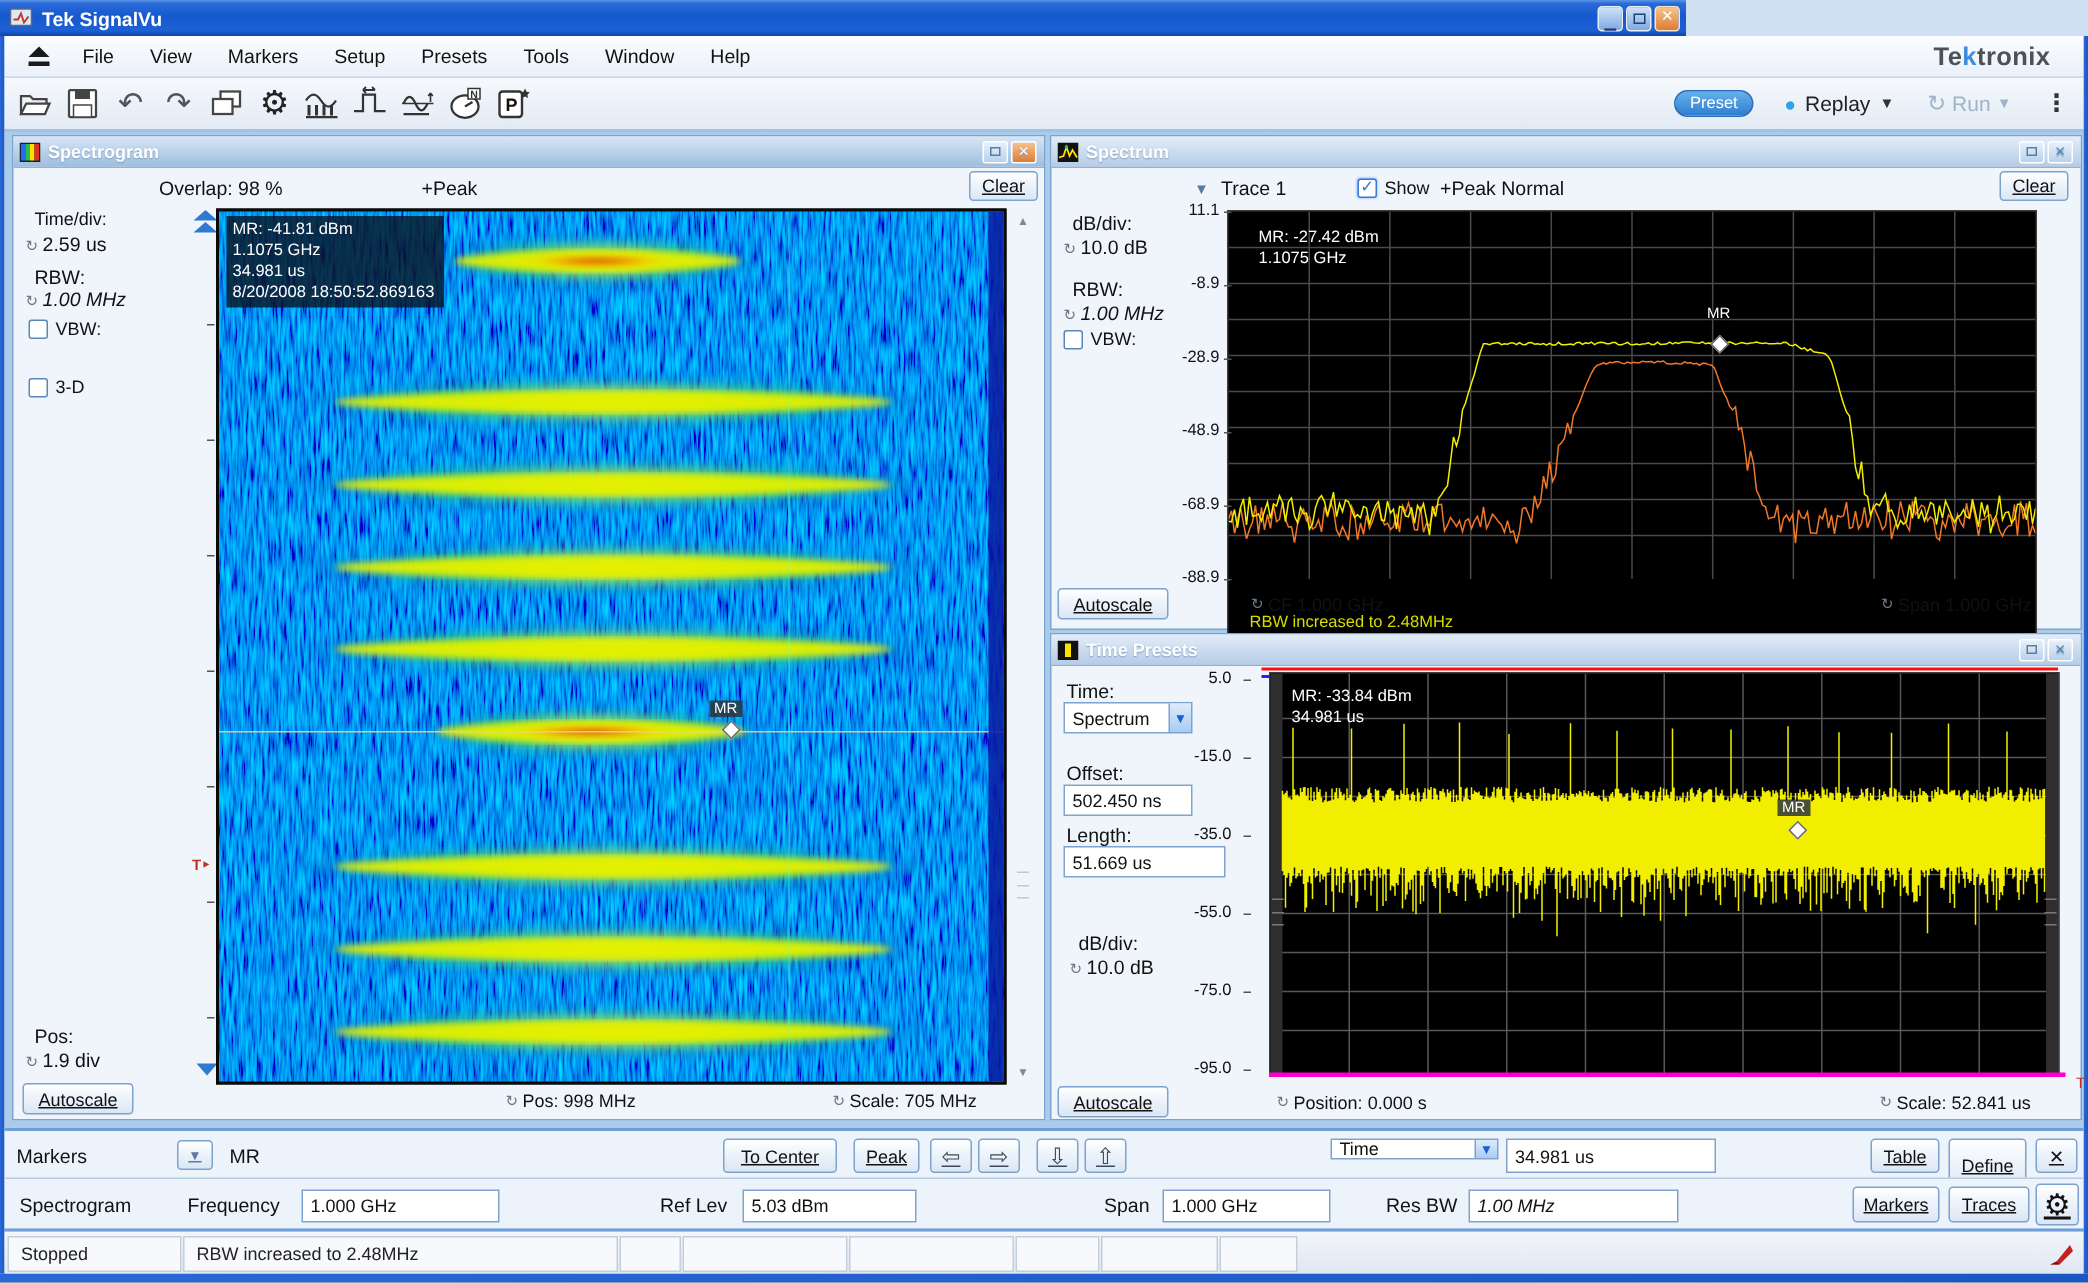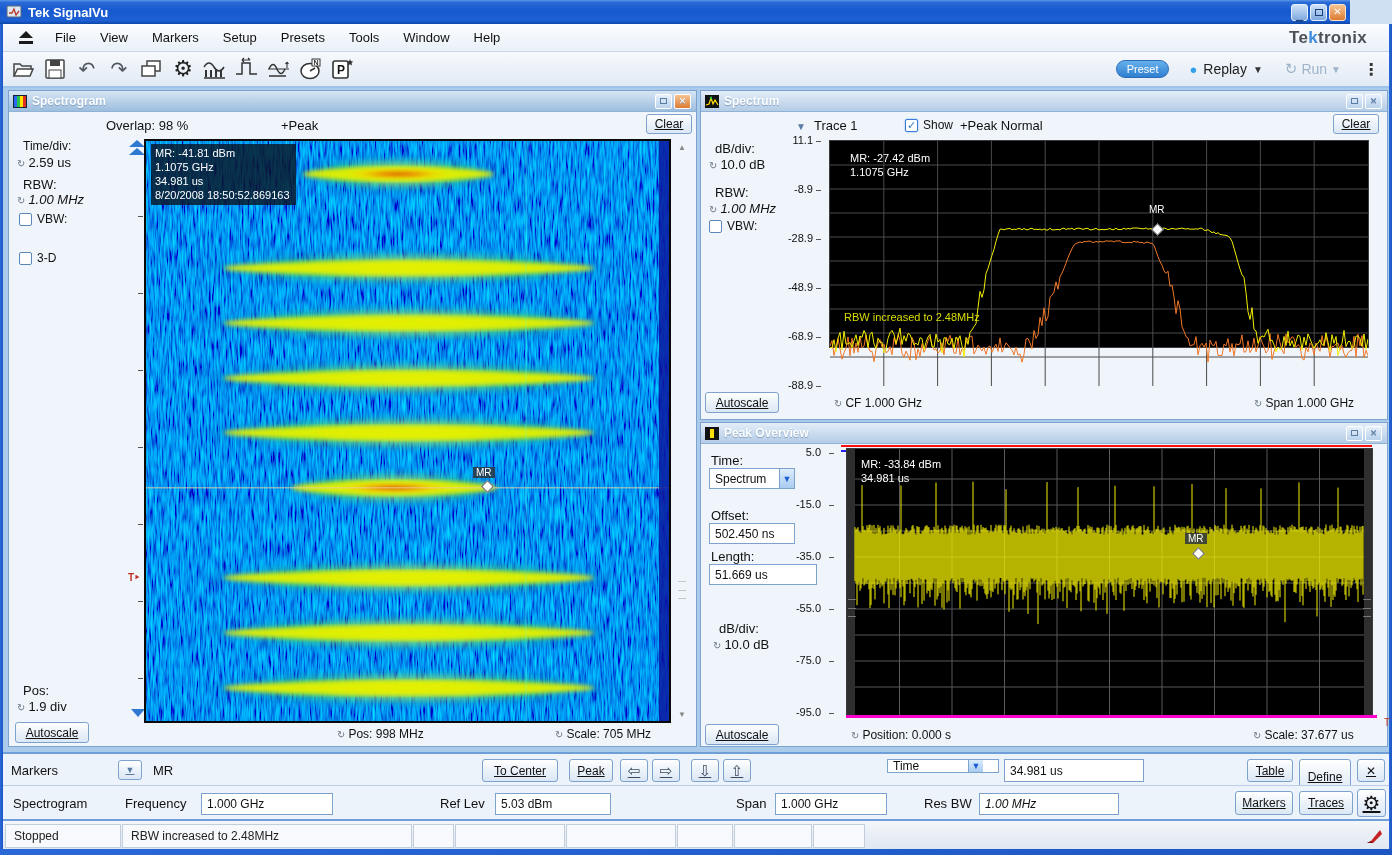--- a/index.html
+++ b/index.html
@@ -1,21 +1,21 @@
 <!DOCTYPE html>
 <html><head>
 <meta charset="utf-8">
 <style>
   * { margin:0; padding:0; box-sizing:border-box; }
   body { font-family:"Liberation Sans","DejaVu Sans",sans-serif; background:#666; }
   .app { position:relative; width:1392px; height:855px; background:#cfe0f2; overflow:hidden;
          font-size:12px; color:#111; }
 
   
-  .titlebar { position:absolute; left:0; top:0; width:1350px; height:24px;
+  .titlebar { position:absolute; left:0; top:0; width:1124px; height:24px;
     background:linear-gradient(180deg,#5a96e8 0%,#2a6ad8 10%,#1659cf 45%,#1d60d4 85%,#0c45a8 100%);
     display:flex; align-items:center; color:#fff; font-weight:bold; font-size:13px; }
   .frame { position:absolute; background:linear-gradient(90deg,#2a68d8,#1c56c4); }
   .tb-btn { width:17px; height:17px; border:1px solid #e8f0fa; border-radius:3px; margin-left:2px;
     background:linear-gradient(180deg,#cfe2f8,#7fa9e0); color:#1a3f7a; font-size:10px; font-weight:bold;
     display:flex; align-items:center; justify-content:center; line-height:1; }
   .tb-btn.close { background:linear-gradient(180deg,#f6c390,#dd7c33); color:#fff; border-color:#fbe4cb; }
 
   .menubar { position:absolute; left:3px; top:24px; width:1386px; height:28px;
     background:linear-gradient(180deg,#fbfdff,#eaf0f8); border-bottom:1px solid #c8d6e8;
@@ -373,21 +373,21 @@
     <span class="bar-lbl" style="left:14px;top:50px">dB/div:</span>
     <span class="bar-lbl" style="left:8px;top:66px"><span class="spin">↻</span><span>10.0 dB</span></span>
     <span class="bar-lbl" style="left:14px;top:94px">RBW:</span>
     <span class="bar-lbl" style="left:8px;top:110px"><span class="spin">↻</span><span class="it">1.00 MHz</span></span>
     <span style="position:absolute;left:8px;top:128px;display:flex;align-items:center;gap:5px">
       <span class="cb"></span>
       <span>VBW:</span>
     </span>
     <div id="sp-ylabels"></div>
 
-    <div class="plot" style="left:128px;top:49px;width:540px;height:208px;border:1px solid #3c3c3c">
+    <div class="plot" style="left:117px;top:49px;width:540px;height:306px;border:1px solid #3c3c3c">
       <svg id="sp-svg" width="538" height="245" style="display:block">
           <line x1="53.8" y1="0" x2="53.8" y2="245" stroke="#4a4a4a" stroke-width="1"></line>
           <line x1="107.6" y1="0" x2="107.6" y2="245" stroke="#4a4a4a" stroke-width="1"></line>
           <line x1="161.4" y1="0" x2="161.4" y2="245" stroke="#4a4a4a" stroke-width="1"></line>
           <line x1="215.2" y1="0" x2="215.2" y2="245" stroke="#4a4a4a" stroke-width="1"></line>
           <line x1="269" y1="0" x2="269" y2="245" stroke="#4a4a4a" stroke-width="1"></line>
           <line x1="322.8" y1="0" x2="322.8" y2="245" stroke="#4a4a4a" stroke-width="1"></line>
           <line x1="376.6" y1="0" x2="376.6" y2="245" stroke="#4a4a4a" stroke-width="1"></line>
           <line x1="430.4" y1="0" x2="430.4" y2="245" stroke="#4a4a4a" stroke-width="1"></line>
           <line x1="484.2" y1="0" x2="484.2" y2="245" stroke="#4a4a4a" stroke-width="1"></line>
@@ -435,21 +435,21 @@
     </div>
 
   <div class="panel" style="left:700px;top:422px;width:688px;height:325px">
     <div class="phead" style="background:linear-gradient(180deg,#e3edf8,#b5cce6)">
       <span class="pic">
         <svg width="14" height="13">
             <rect width="14" height="13" fill="#111"></rect>
             <rect x="5" y="2" width="4" height="9" fill="#ffe000"></rect>
           </svg>
       </span>
-      <span>Peak Overview</span>
+      <span>Time Presets</span>
       <div style="margin-left:auto;display:flex;margin-right:3px">
         <div class="wbtn">
             <span class="sq"></span>
           </div>
         <div class="wbtn">✕</div>
       </div>
     </div>
     <span class="bar-lbl" style="left:10px;top:30px">Time:</span>
     <div class="field" style="position:absolute;left:8px;top:45px;width:86px;height:21px;padding-right:0">
       <span>Spectrum</span>
@@ -510,21 +510,21 @@
     <div style="position:absolute;left:145px;top:292px;width:531px;height:3px;background:#ff00cc"></div>
     <span style="position:absolute;left:683px;top:294px;color:#c03020;font-size:10px">T</span>
 
     <div class="btn" style="position:absolute;left:4px;top:301px;width:74px;height:21px">Autoscale</div>
     <div class="botinfo" style="left:150px;top:305px">
         <span class="spin">↻</span>
         <span>Position:  0.000 s</span>
       </div>
     <div class="botinfo" style="left:552px;top:305px">
         <span class="spin">↻</span>
-        <span>Scale:  37.677 us</span>
+        <span>Scale:  52.841 us</span>
       </div>
   <span class="ylab" style="left: 86px; top: 23px;">5.0</span>
       <span class="tickdash" style="left: 128px; top: 30px;"></span>
       <span class="ylab" style="left: 86px; top: 75px;">-15.0</span>
       <span class="tickdash" style="left: 128px; top: 82px;"></span>
       <span class="ylab" style="left: 86px; top: 127px;">-35.0</span>
       <span class="tickdash" style="left: 128px; top: 134px;"></span>
       <span class="ylab" style="left: 86px; top: 179px;">-55.0</span>
       <span class="tickdash" style="left: 128px; top: 186px;"></span>
       <span class="ylab" style="left: 86px; top: 231px;">-75.0</span>
@@ -536,21 +536,21 @@
   <div class="markersbar">
     <span class="bar-lbl" style="left:8px;top:9px">Markers</span>
     <div class="btn" style="position:absolute;left:115px;top:6px;width:24px;height:20px;color:#5a7ca2;font-size:9px">▼</div>
     <span class="bar-lbl" style="left:150px;top:9px">MR</span>
     <div class="btn" style="position:absolute;left:479px;top:5px;width:76px;height:23px">To Center</div>
     <div class="btn" style="position:absolute;left:566px;top:5px;width:44px;height:23px">Peak</div>
     <div class="btn arrowbtn" style="position:absolute;left:617px;top:5px;width:28px;height:23px">⇦</div>
     <div class="btn arrowbtn" style="position:absolute;left:649px;top:5px;width:28px;height:23px">⇨</div>
     <div class="btn arrowbtn" style="position:absolute;left:688px;top:5px;width:28px;height:23px">⇩</div>
     <div class="btn arrowbtn" style="position:absolute;left:720px;top:5px;width:28px;height:23px">⇧</div>
-    <div class="field" style="position:absolute;left:884px;top:5px;width:112px;height:14px;padding-right:15px">
+    <div class="field" style="position:absolute;left:884px;top:5px;width:112px;height:14px;padding-right:0">
       <span>Time</span>
         <span class="sel-chev">▼</span>
     </div>
     <div class="field" style="position:absolute;left:1001px;top:5px;width:140px;height:23px">34.981 us</div>
     <div class="btn" style="position:absolute;left:1244px;top:5px;width:46px;height:23px">Table</div>
     <div class="btn" style="position:absolute;left:1296px;top:5px;width:52px;height:36px">Define</div>
     <div class="btn" style="position:absolute;left:1354px;top:5px;width:28px;height:23px;font-weight:bold">✕</div>
   </div>
 
   <div class="settingsbar">

